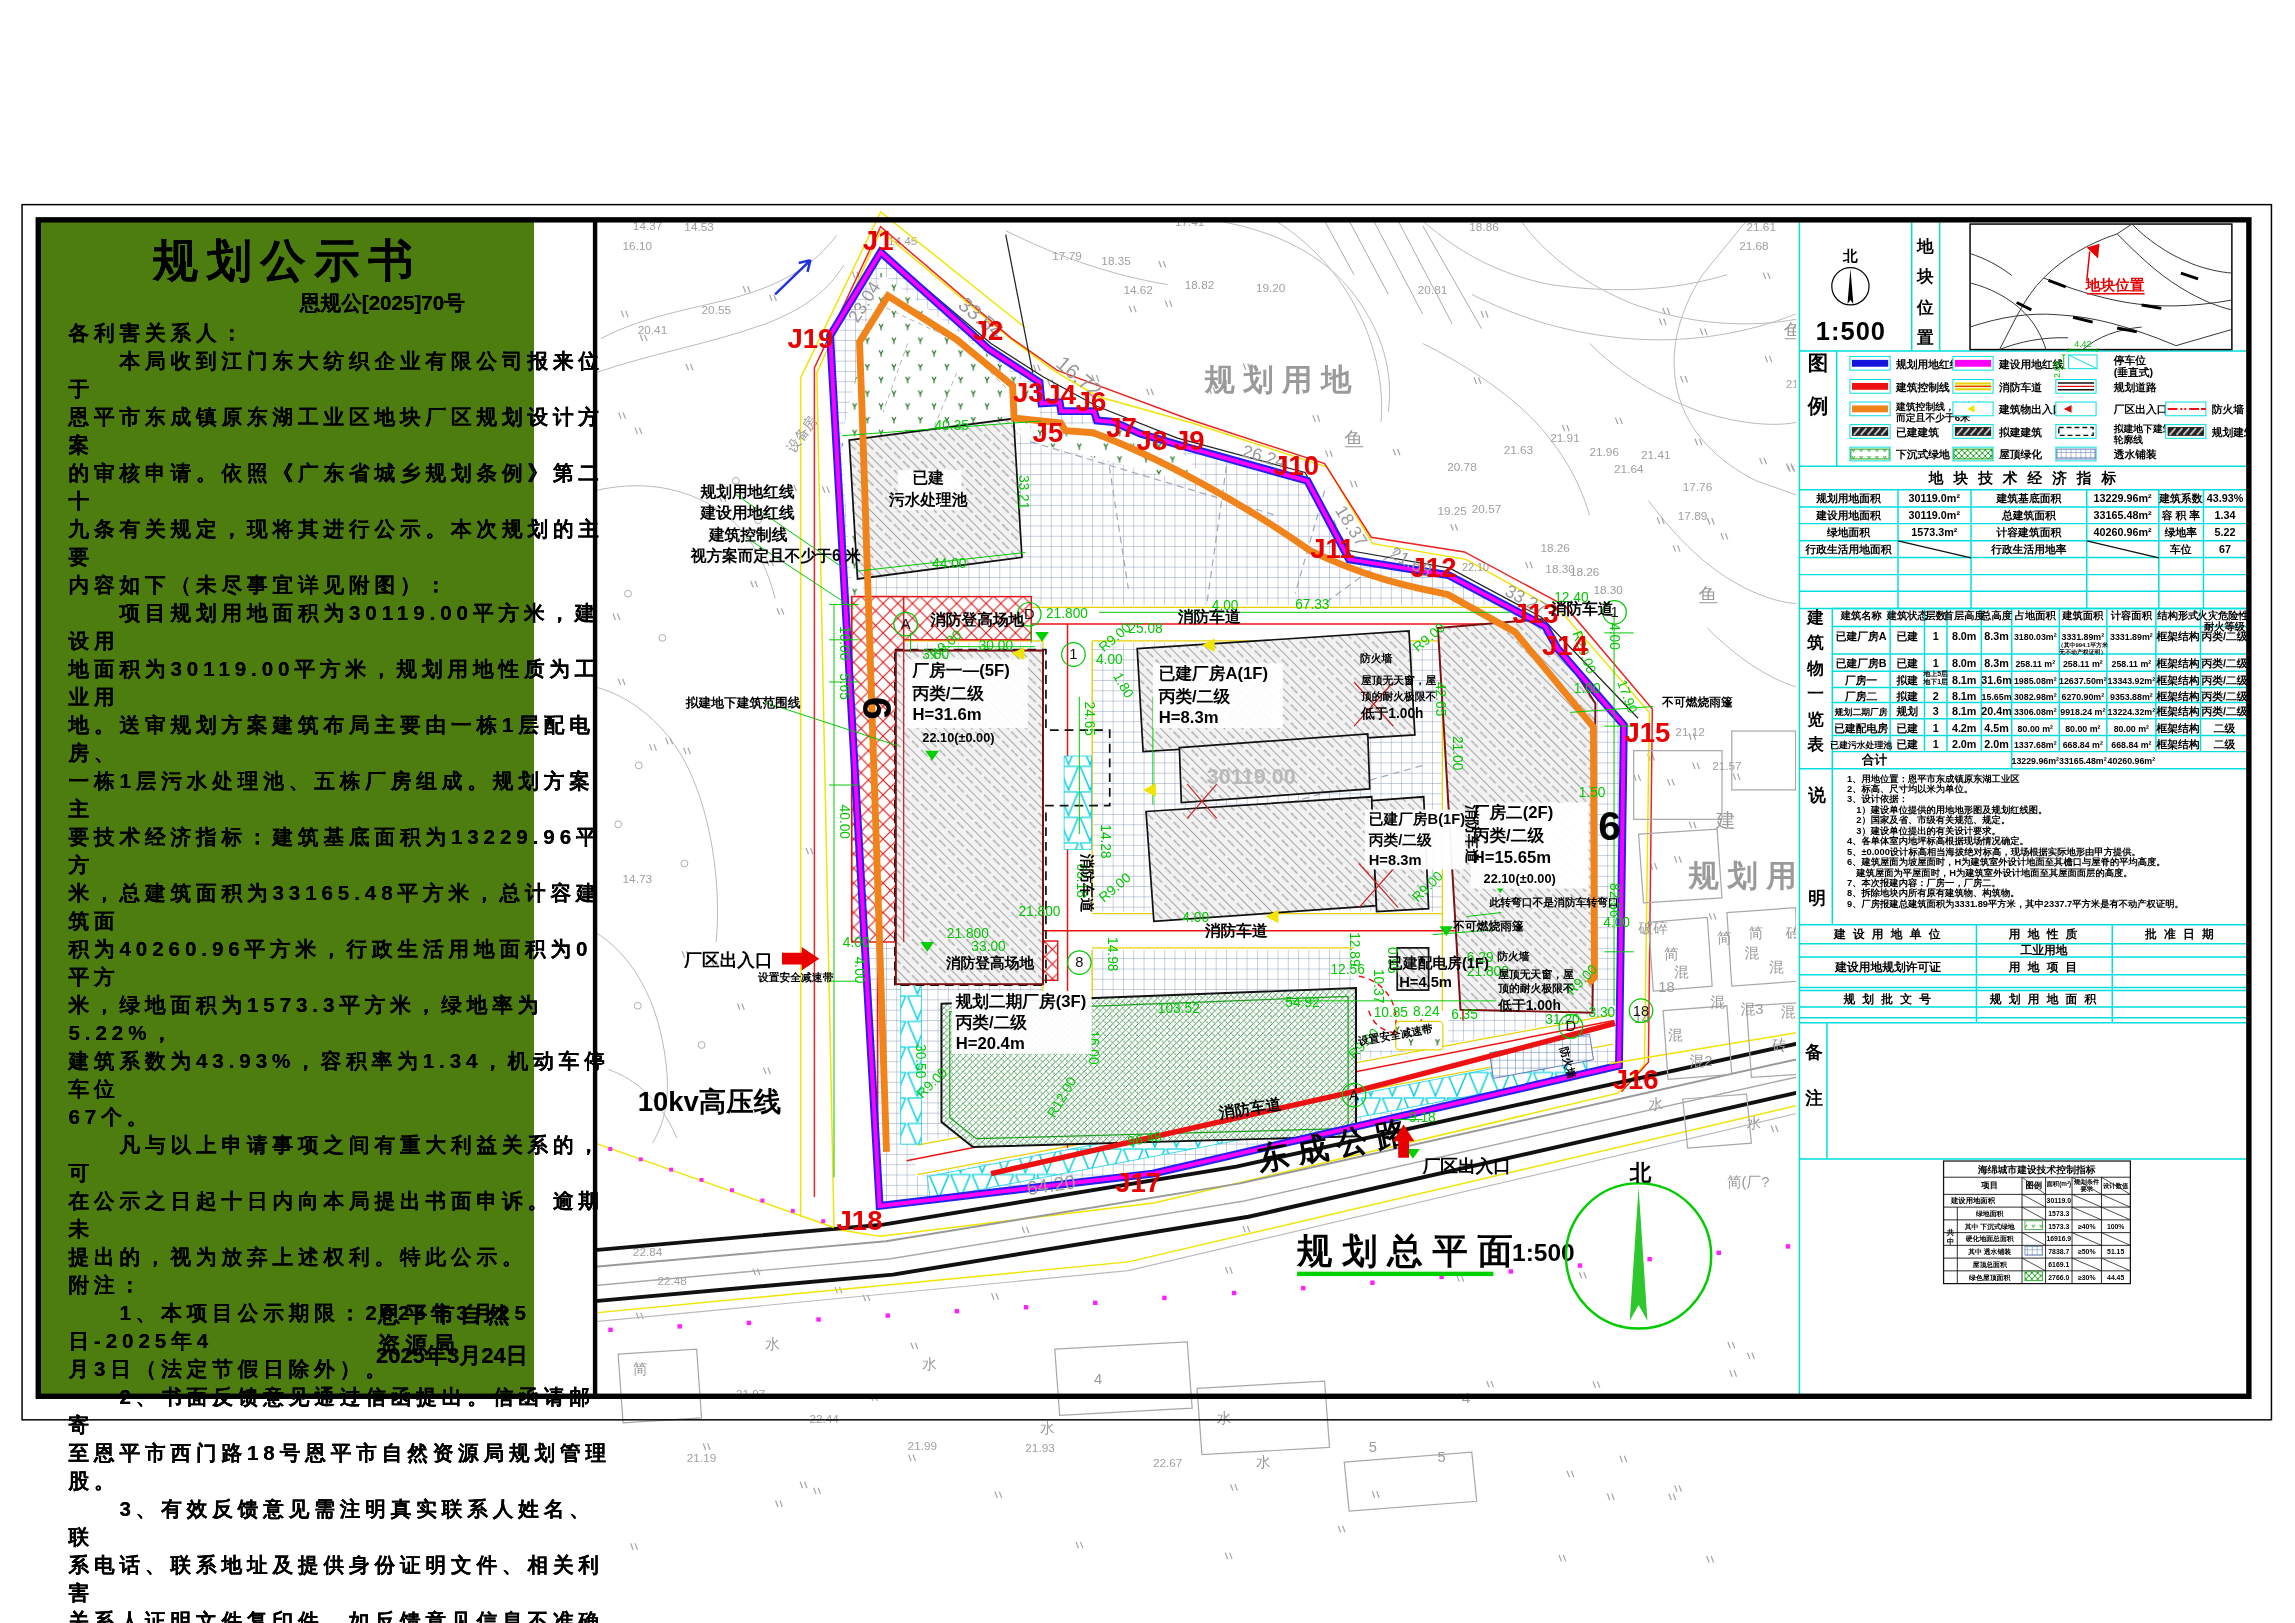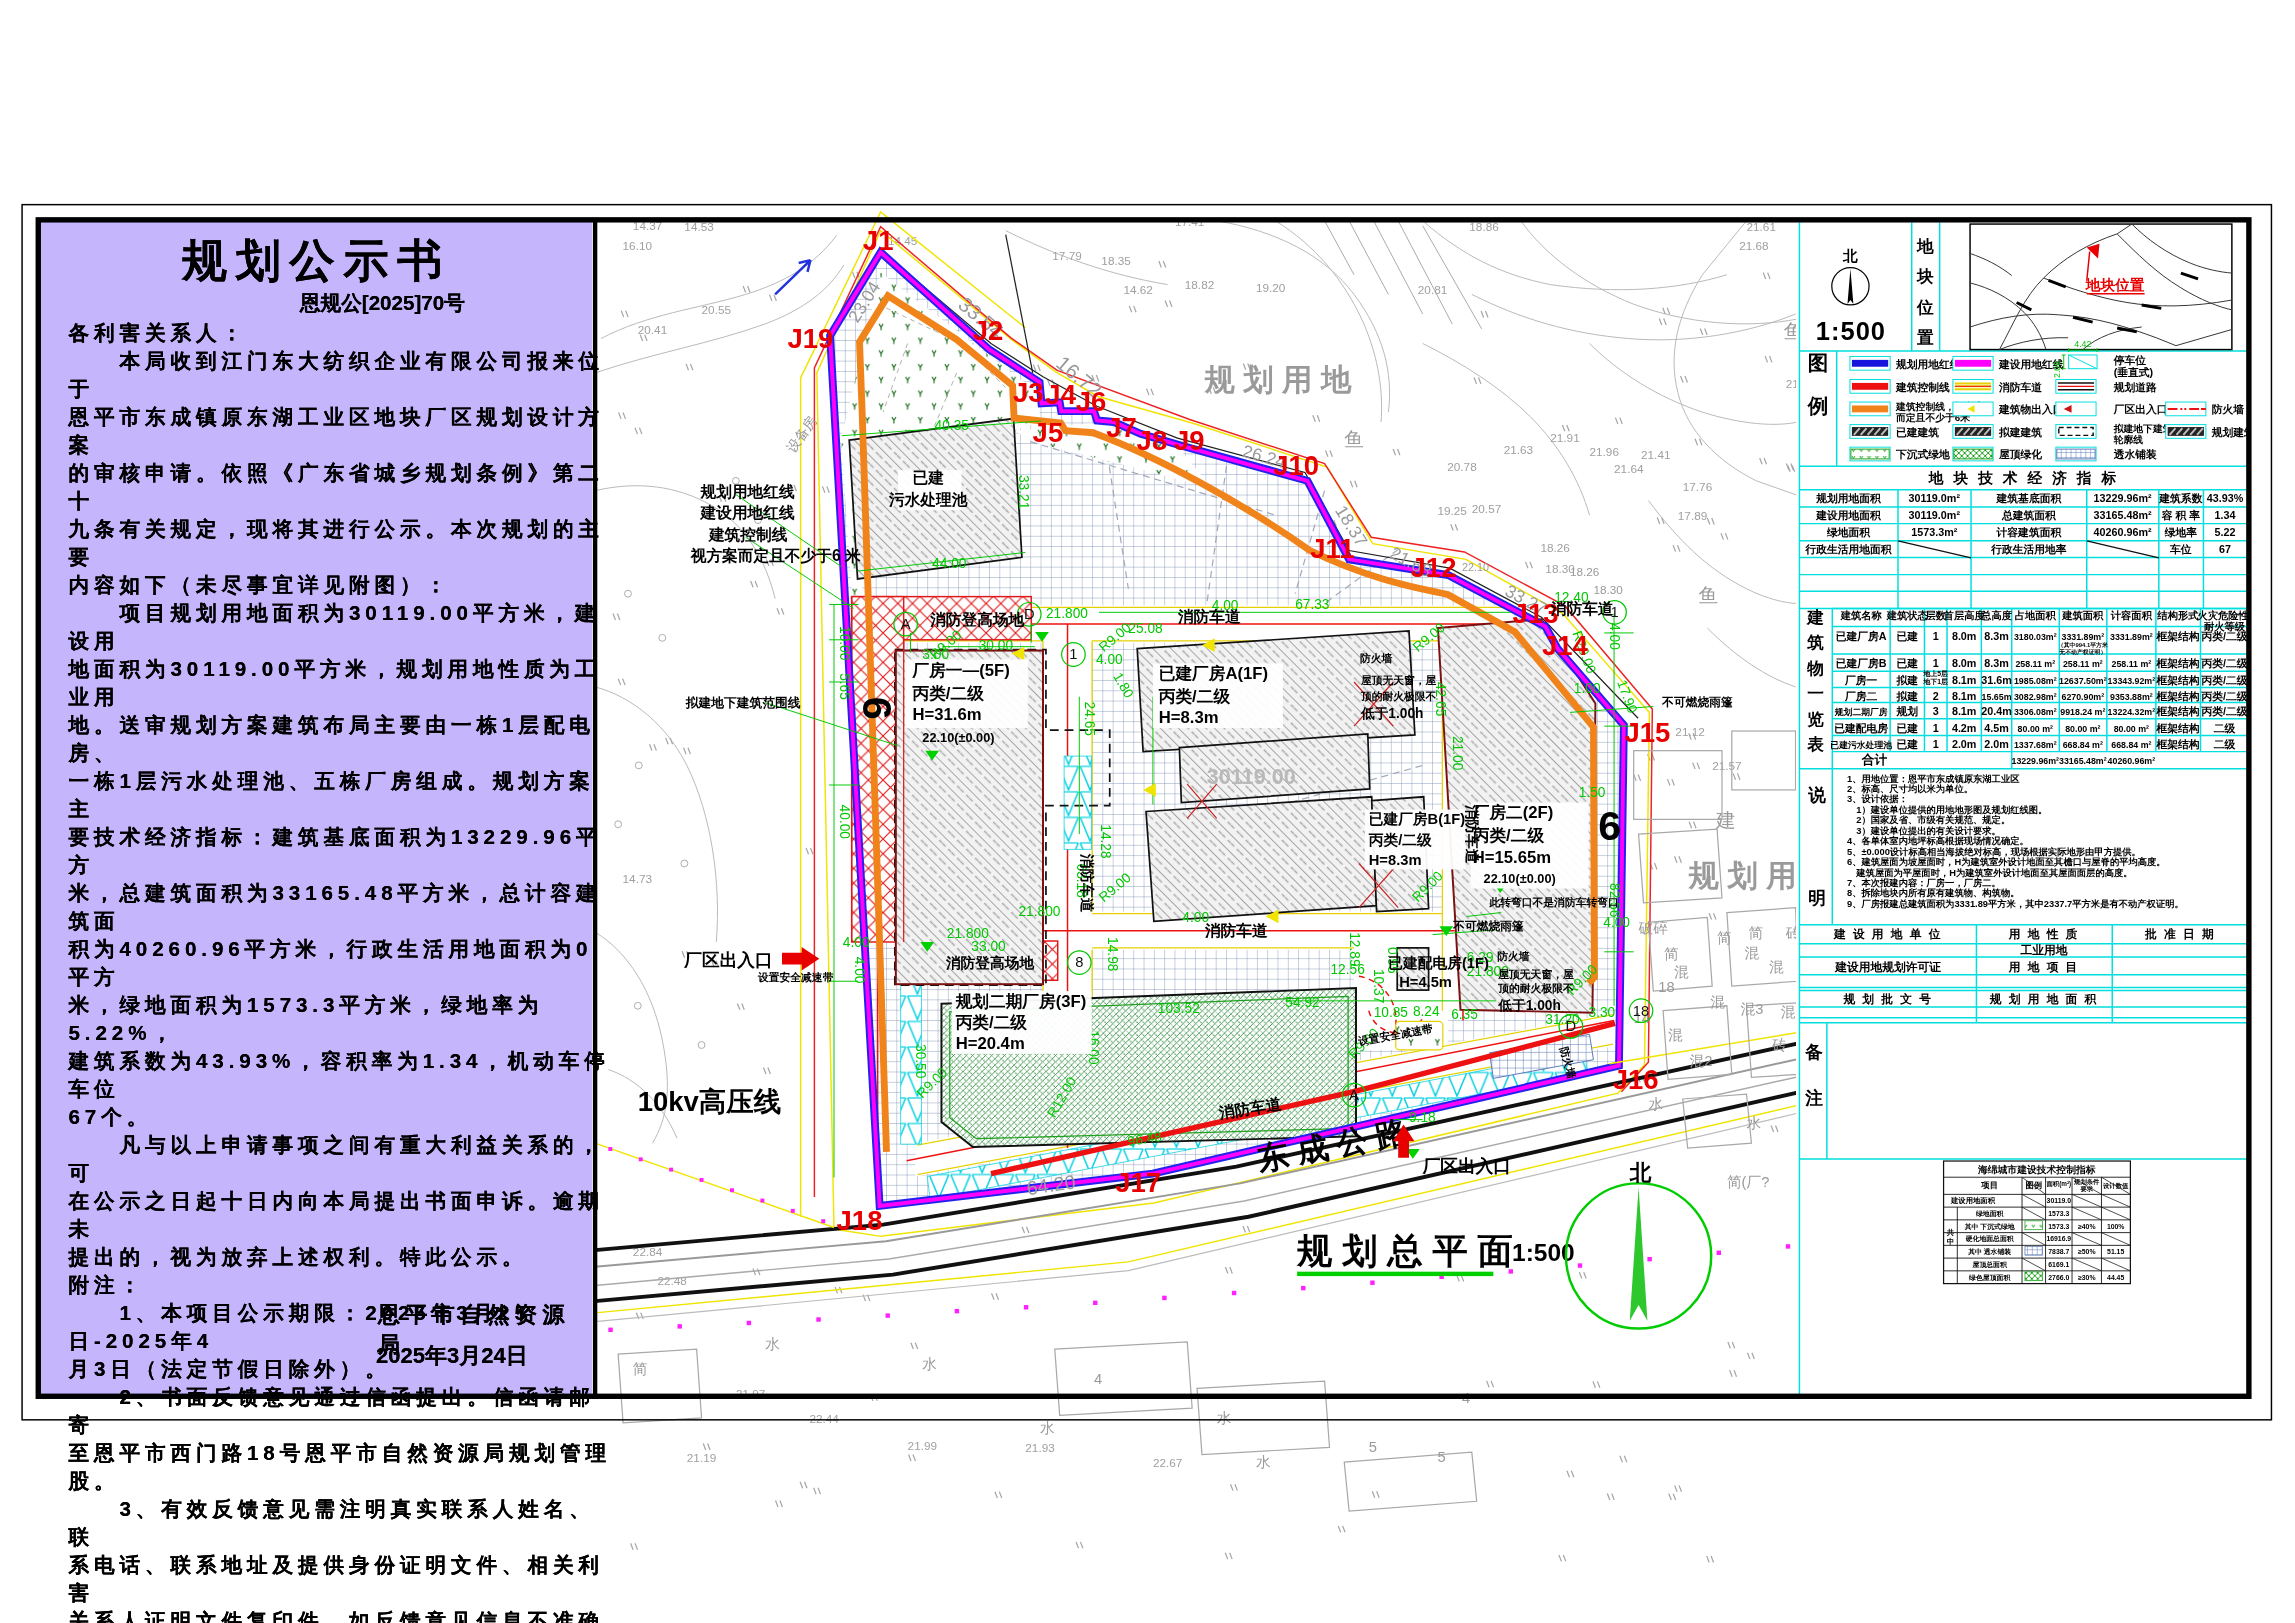--- a/index.html
+++ b/index.html
@@ -1,19 +1,19 @@
 <!DOCTYPE html>
 <html style="font-size:7.9px"><head><meta charset="utf-8">
 <style>
 html,body{margin:0;padding:0;background:#fff;}
 *{box-sizing:border-box;}
 #page{position:relative;width:2295px;height:1623px;background:#fff;overflow:hidden;
  font-family:"Liberation Sans",sans-serif;}
 #map{position:absolute;left:0;top:0;}
-#left{position:absolute;left:41px;top:222px;width:551px;height:1173px;background:#c4b5fd;z-index:2;color:#000;text-shadow:0 0 0.6px #000;padding-left:13px;}
+#left{position:absolute;left:41px;top:222px;width:493px;height:1173px;background:#4d7c0f;z-index:2;color:#000;text-shadow:0 0 0.6px #000;padding-left:13px;}
 #right{position:absolute;left:1796px;top:222px;width:455px;height:1173px;background:#fff;z-index:2;color:#000;}
 #fr{position:absolute;left:0;top:0;z-index:6;pointer-events:none;}
 .abs{position:absolute;}
 </style></head><body>
 <div id="page">
 <svg id="map" width="2295" height="1623" viewBox="0 0 4678 3308">
       <defs>
 <pattern id="grid" width="21" height="21" patternUnits="userSpaceOnUse">
  <rect width="21" height="21" fill="#fff"></rect>
  <path d="M0 0H21M0 0V21" stroke="#7388ad" stroke-width="1.6" fill="none"></path>

